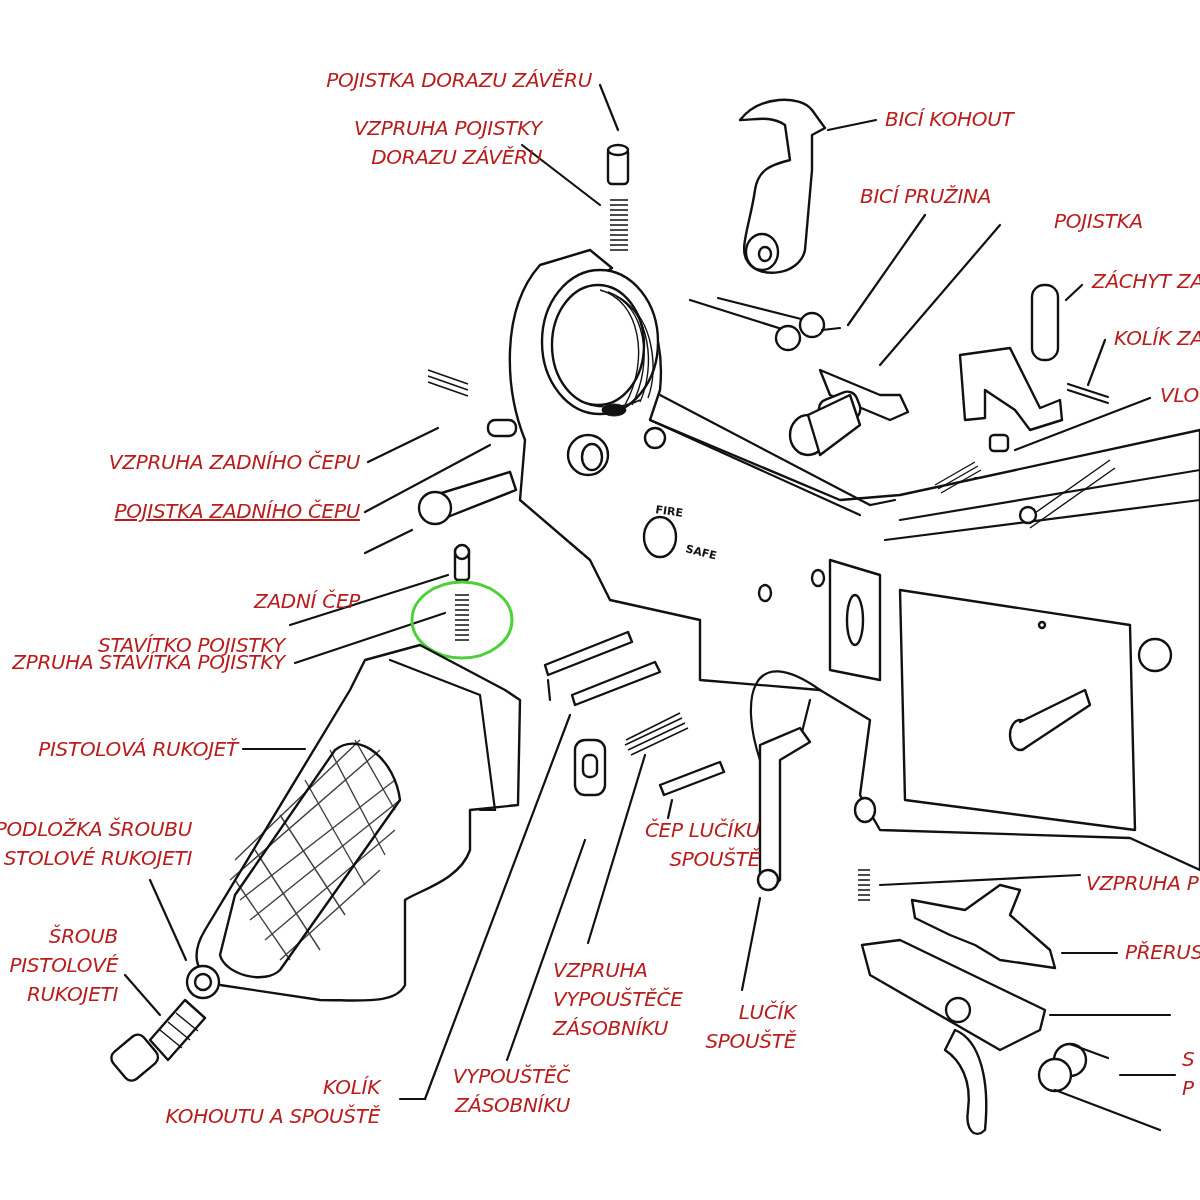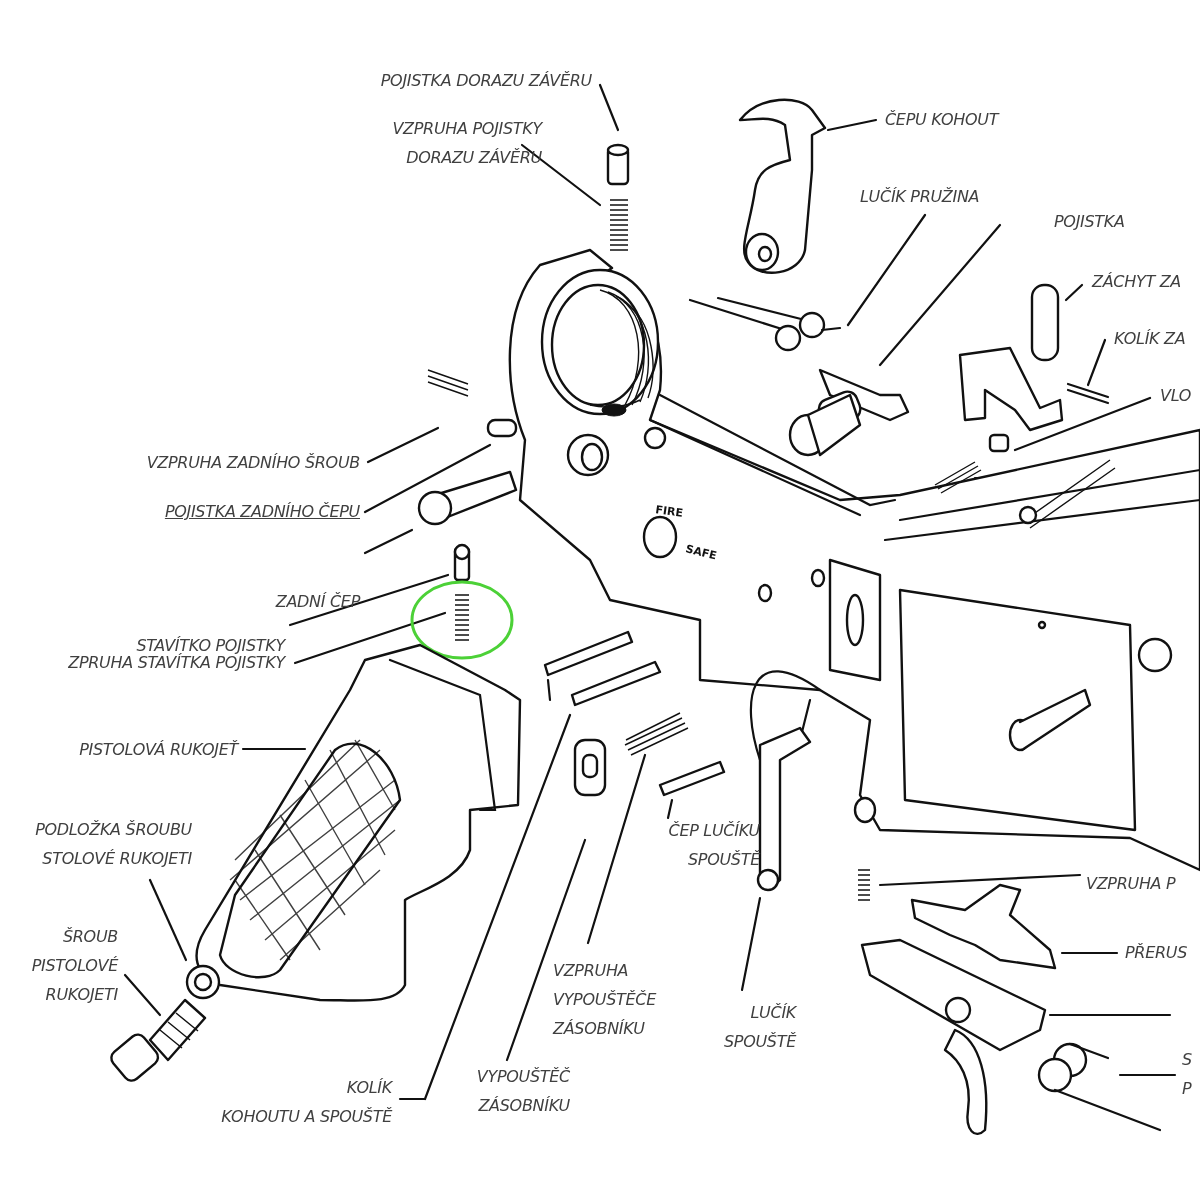--- a/index.html
+++ b/index.html
@@ -1,19 +1,19 @@
 <!DOCTYPE html>
 <html><head>
 <meta charset="utf-8">
 <style>
   html, body { margin:0; padding:0; background:#ffffff; }
   body { width:1200px; height:1200px; overflow:hidden; position:relative;
          font-family:"DejaVu Sans", "Liberation Sans", sans-serif; }
   #canvas { position:absolute; left:0; top:0; width:1200px; height:1200px; }
-  .lbl { position:absolute; font-style:italic; font-size:16px; color:#404040;
+  .lbl { position:absolute; font-style:italic; font-size:20px; color:#b91c1c;
          white-space:pre; line-height:29px; letter-spacing:-0.3px; }
   .r { text-align:right; }
   .c { text-align:right; }
   svg .p { fill:#fff; stroke:#111; stroke-width:2.4; stroke-linejoin:round; stroke-linecap:round; }
   svg .ln { fill:none; stroke:#111; stroke-width:2.2; stroke-linecap:round; }
   svg .thin { fill:none; stroke:#111; stroke-width:1.4; }
   svg .blk { fill:#111; stroke:#111; }
 </style>
 </head>
 <body>
@@ -205,38 +205,38 @@
   <g>
     <circle class="p" cx="1070" cy="1060" r="16"></circle>
     <circle class="p" cx="1055" cy="1075" r="16"></circle>
     <path class="ln" d="M1070,1044 L1108,1058 M1055,1090 L1160,1130"></path>
   </g>
 </svg>
 
 <div class="lbl r" style="left:230px;top:66px;width:362px;">POJISTKA DORAZU ZÁVĚRU</div>
 <div class="lbl r" style="left:300px;top:114px;width:242px;">VZPRUHA POJISTKY
 DORAZU ZÁVĚRU</div>
-<div class="lbl" style="left:885px;top:105px;">ČEPU KOHOUT</div>
-<div class="lbl" style="left:860px;top:182px;">LUČÍK PRUŽINA</div>
+<div class="lbl" style="left:885px;top:105px;">BICÍ KOHOUT</div>
+<div class="lbl" style="left:860px;top:182px;">BICÍ PRUŽINA</div>
 <div class="lbl" style="left:1054px;top:207px;text-align:center;">POJISTKA</div>
 <div class="lbl" style="left:1092px;top:267px;">ZÁCHYT ZA</div>
 <div class="lbl" style="left:1114px;top:324px;">KOLÍK ZA</div>
 <div class="lbl" style="left:1160px;top:381px;">VLO</div>
-<div class="lbl r" style="left:40px;top:448px;width:320px;">VZPRUHA ZADNÍHO ŠROUB</div>
+<div class="lbl r" style="left:40px;top:448px;width:320px;">VZPRUHA ZADNÍHO ČEPU</div>
 <div class="lbl r" style="left:40px;top:497px;width:320px;text-decoration:underline;">POJISTKA ZADNÍHO ČEPU</div>
 <div class="lbl r" style="left:160px;top:540px;width:200px;margin-top:47px;">ZADNÍ ČEP</div>
 <div class="lbl r" style="left:30px;top:602px;width:255px;margin-top:29px;">STAVÍTKO POJISTKY</div>
 <div class="lbl r" style="left:-20px;top:648px;width:305px;">ZPRUHA STAVÍTKA POJISTKY</div>
 <div class="lbl r" style="left:10px;top:735px;width:228px;">PISTOLOVÁ RUKOJEŤ</div>
 <div class="lbl r" style="left:-30px;top:815px;width:222px;">PODLOŽKA ŠROUBU
 STOLOVÉ RUKOJETI</div>
 <div class="lbl r" style="left:0px;top:922px;width:118px;">ŠROUB
 PISTOLOVÉ
 RUKOJETI</div>
-<div class="lbl r" style="left:160px;top:1073px;width:232px;">KOLÍK
+<div class="lbl r" style="left:148px;top:1073px;width:232px;">KOLÍK
 KOHOUTU A SPOUŠTĚ</div>
 <div class="lbl c" style="left:440px;top:1062px;width:130px;">VYPOUŠTĚČ
 ZÁSOBNÍKU</div>
 <div class="lbl" style="left:553px;top:956px;">VZPRUHA
 VYPOUŠTĚČE
 ZÁSOBNÍKU</div>
 <div class="lbl c" style="left:630px;top:816px;width:130px;">ČEP LUČÍKU
 SPOUŠTĚ</div>
 <div class="lbl c" style="left:686px;top:998px;width:110px;">LUČÍK
 SPOUŠTĚ</div>

